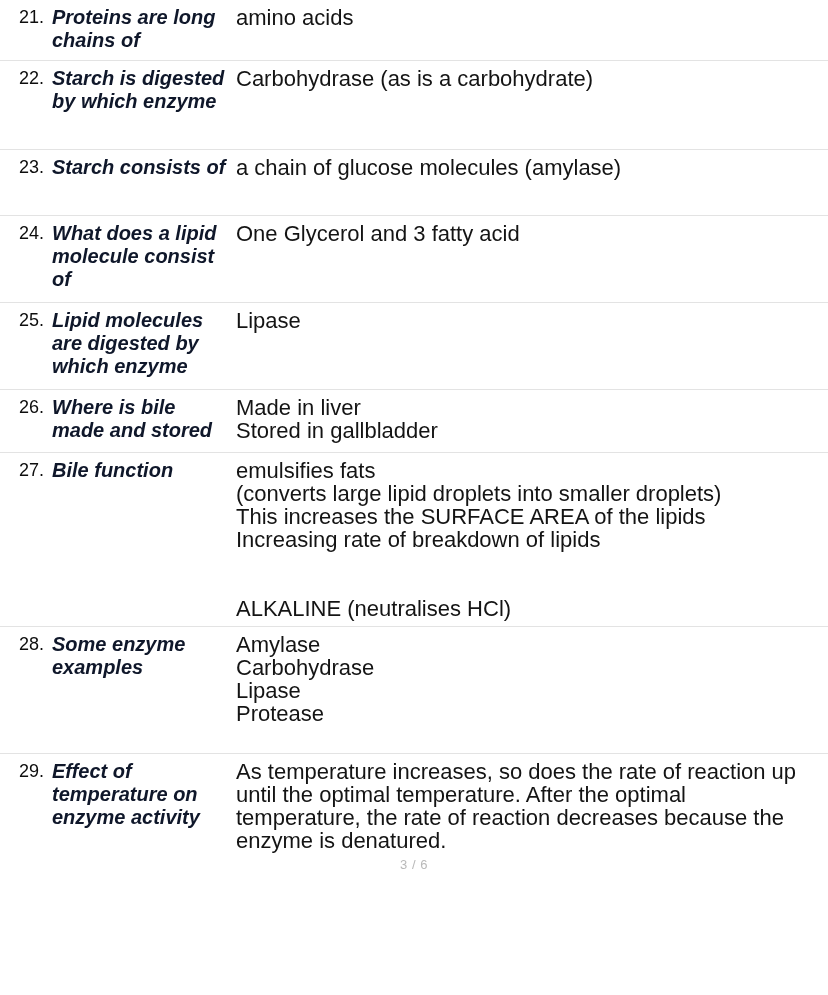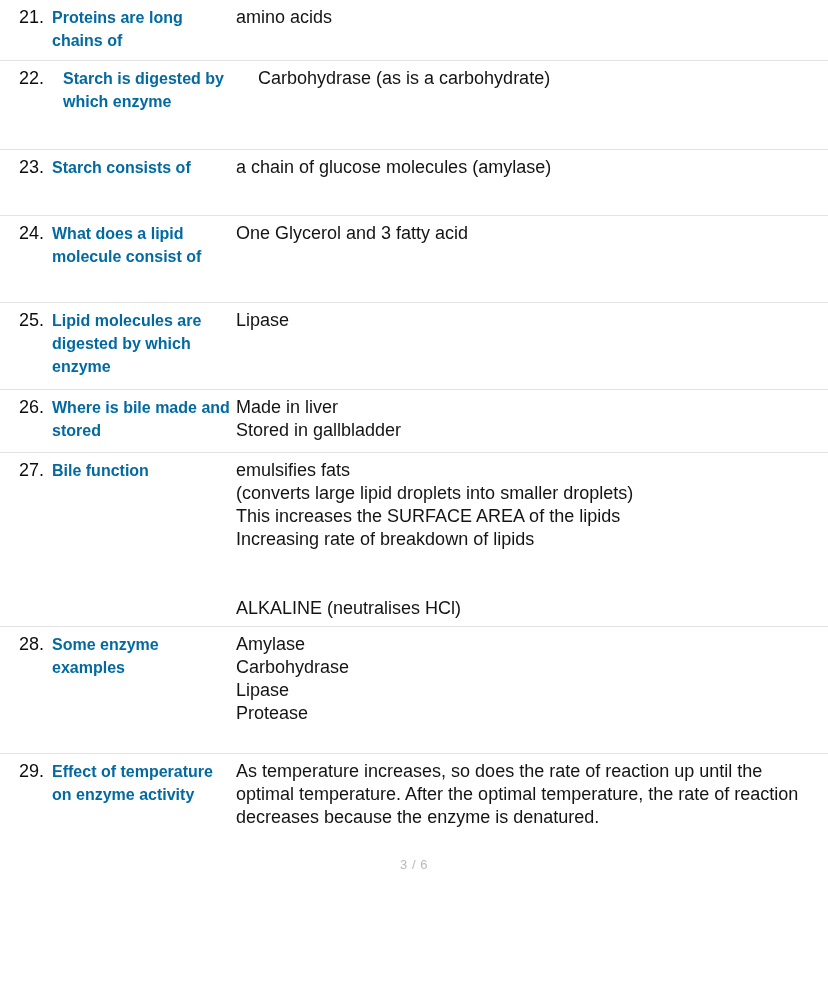--- a/index.html
+++ b/index.html
@@ -57,33 +57,34 @@
     line-height: 23px;
     font-weight: 400;
     color: #0d0d0d;
   }
 
   .term {
     width: 184px;
     min-width: 184px;
     box-sizing: border-box;
     padding-right: 6px;
-    font-size: 16px;
+    font-size: 20px;
     line-height: 23px;
     font-weight: 700;
-    color: #0369a1;
+    color: #0f172a;
     hyphens: auto;
     -webkit-hyphens: auto;
     word-break: normal;
     overflow-wrap: break-word;
+    font-style: italic;
   }
 
   .def {
     flex: 1 1 auto;
-    font-size: 18px;
+    font-size: 22px;
     line-height: 23px;
     font-weight: 400;
     color: #141414;
     white-space: pre-line;
     padding-right: 10px;
   }
 
   .footer {
     position: absolute;
     left: 0;
@@ -103,21 +104,21 @@
 
   <div class="card-list">
       <div class="card-row">
         <div class="row-inner" style="min-height: 48px;">
           <div class="num">21.</div>
           <div class="term">Proteins are long chains of</div>
           <div class="def">amino acids</div>
         </div>
       </div>
       <div class="card-row">
-        <div class="row-inner" style="min-height: 76px; gap: 11px;">
+        <div class="row-inner" style="min-height: 76px;">
           <div class="num">22.</div>
           <div class="term">Starch is digested by which enzyme</div>
           <div class="def">Carbohydrase (as is a carbohydrate)</div>
         </div>
       </div>
       <div class="card-row">
         <div class="row-inner" style="min-height: 53px;">
           <div class="num">23.</div>
           <div class="term">Starch consists of</div>
           <div class="def">a chain of glucose molecules (amylase)</div>

